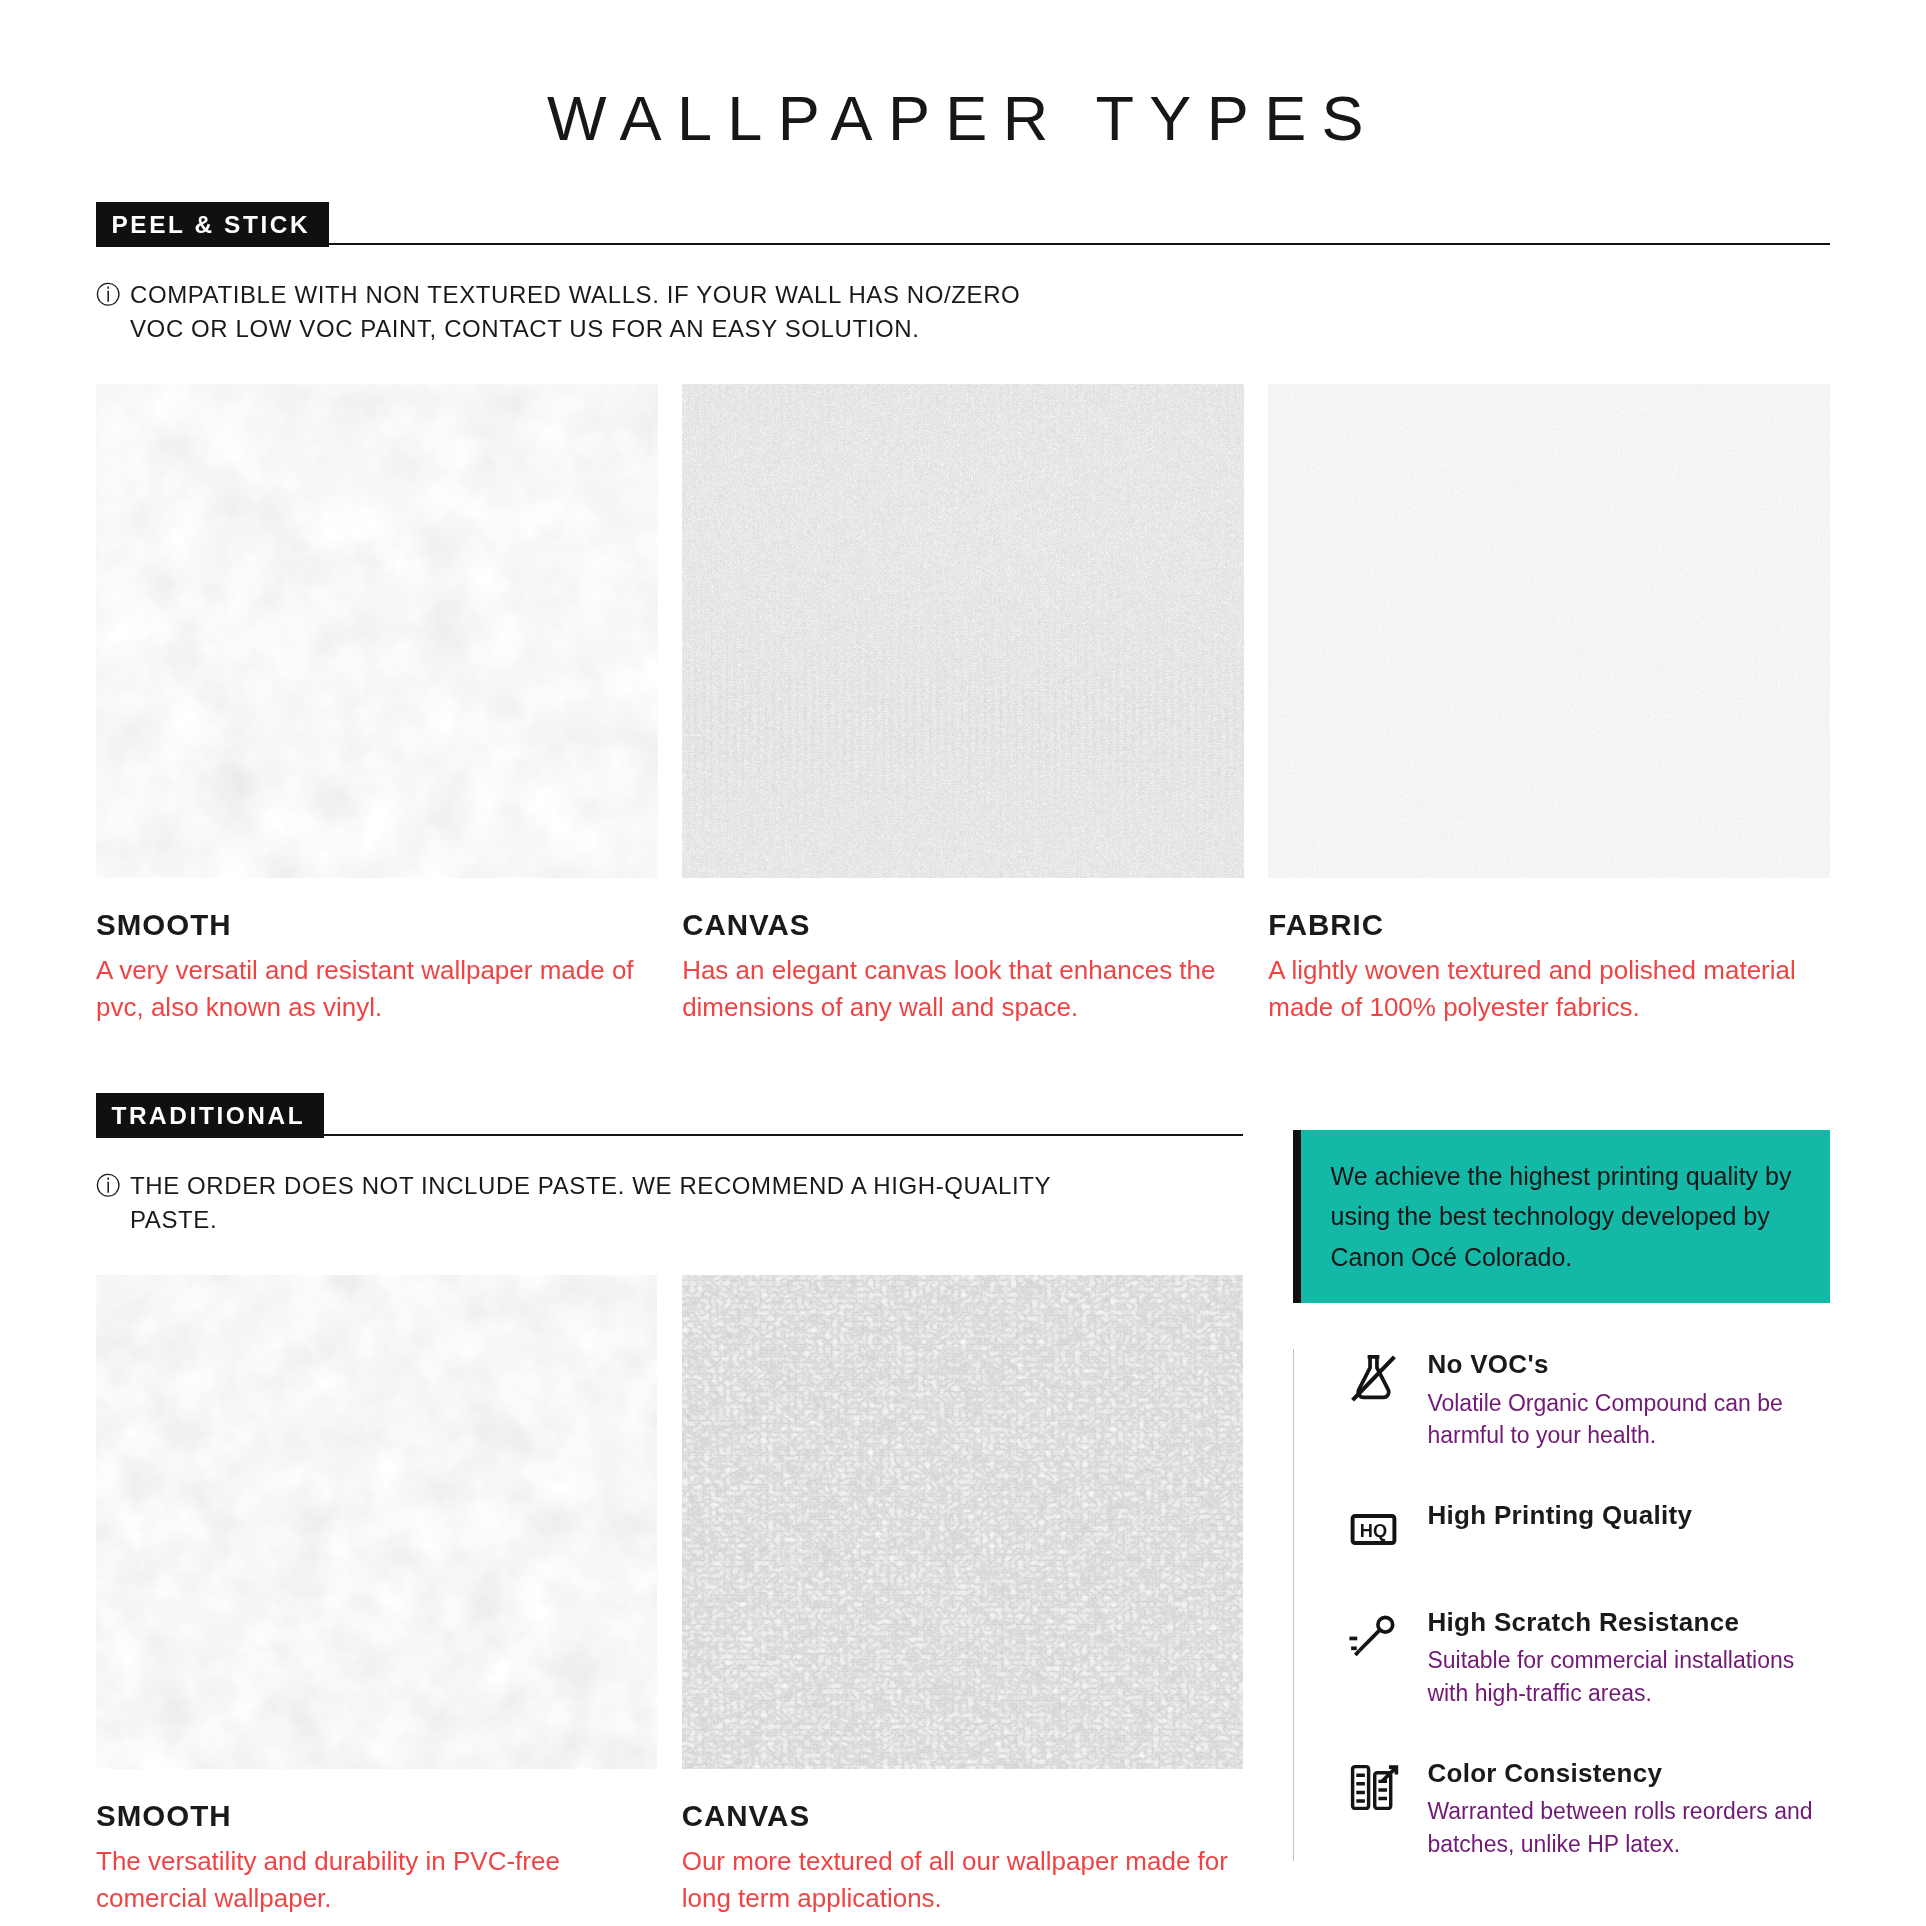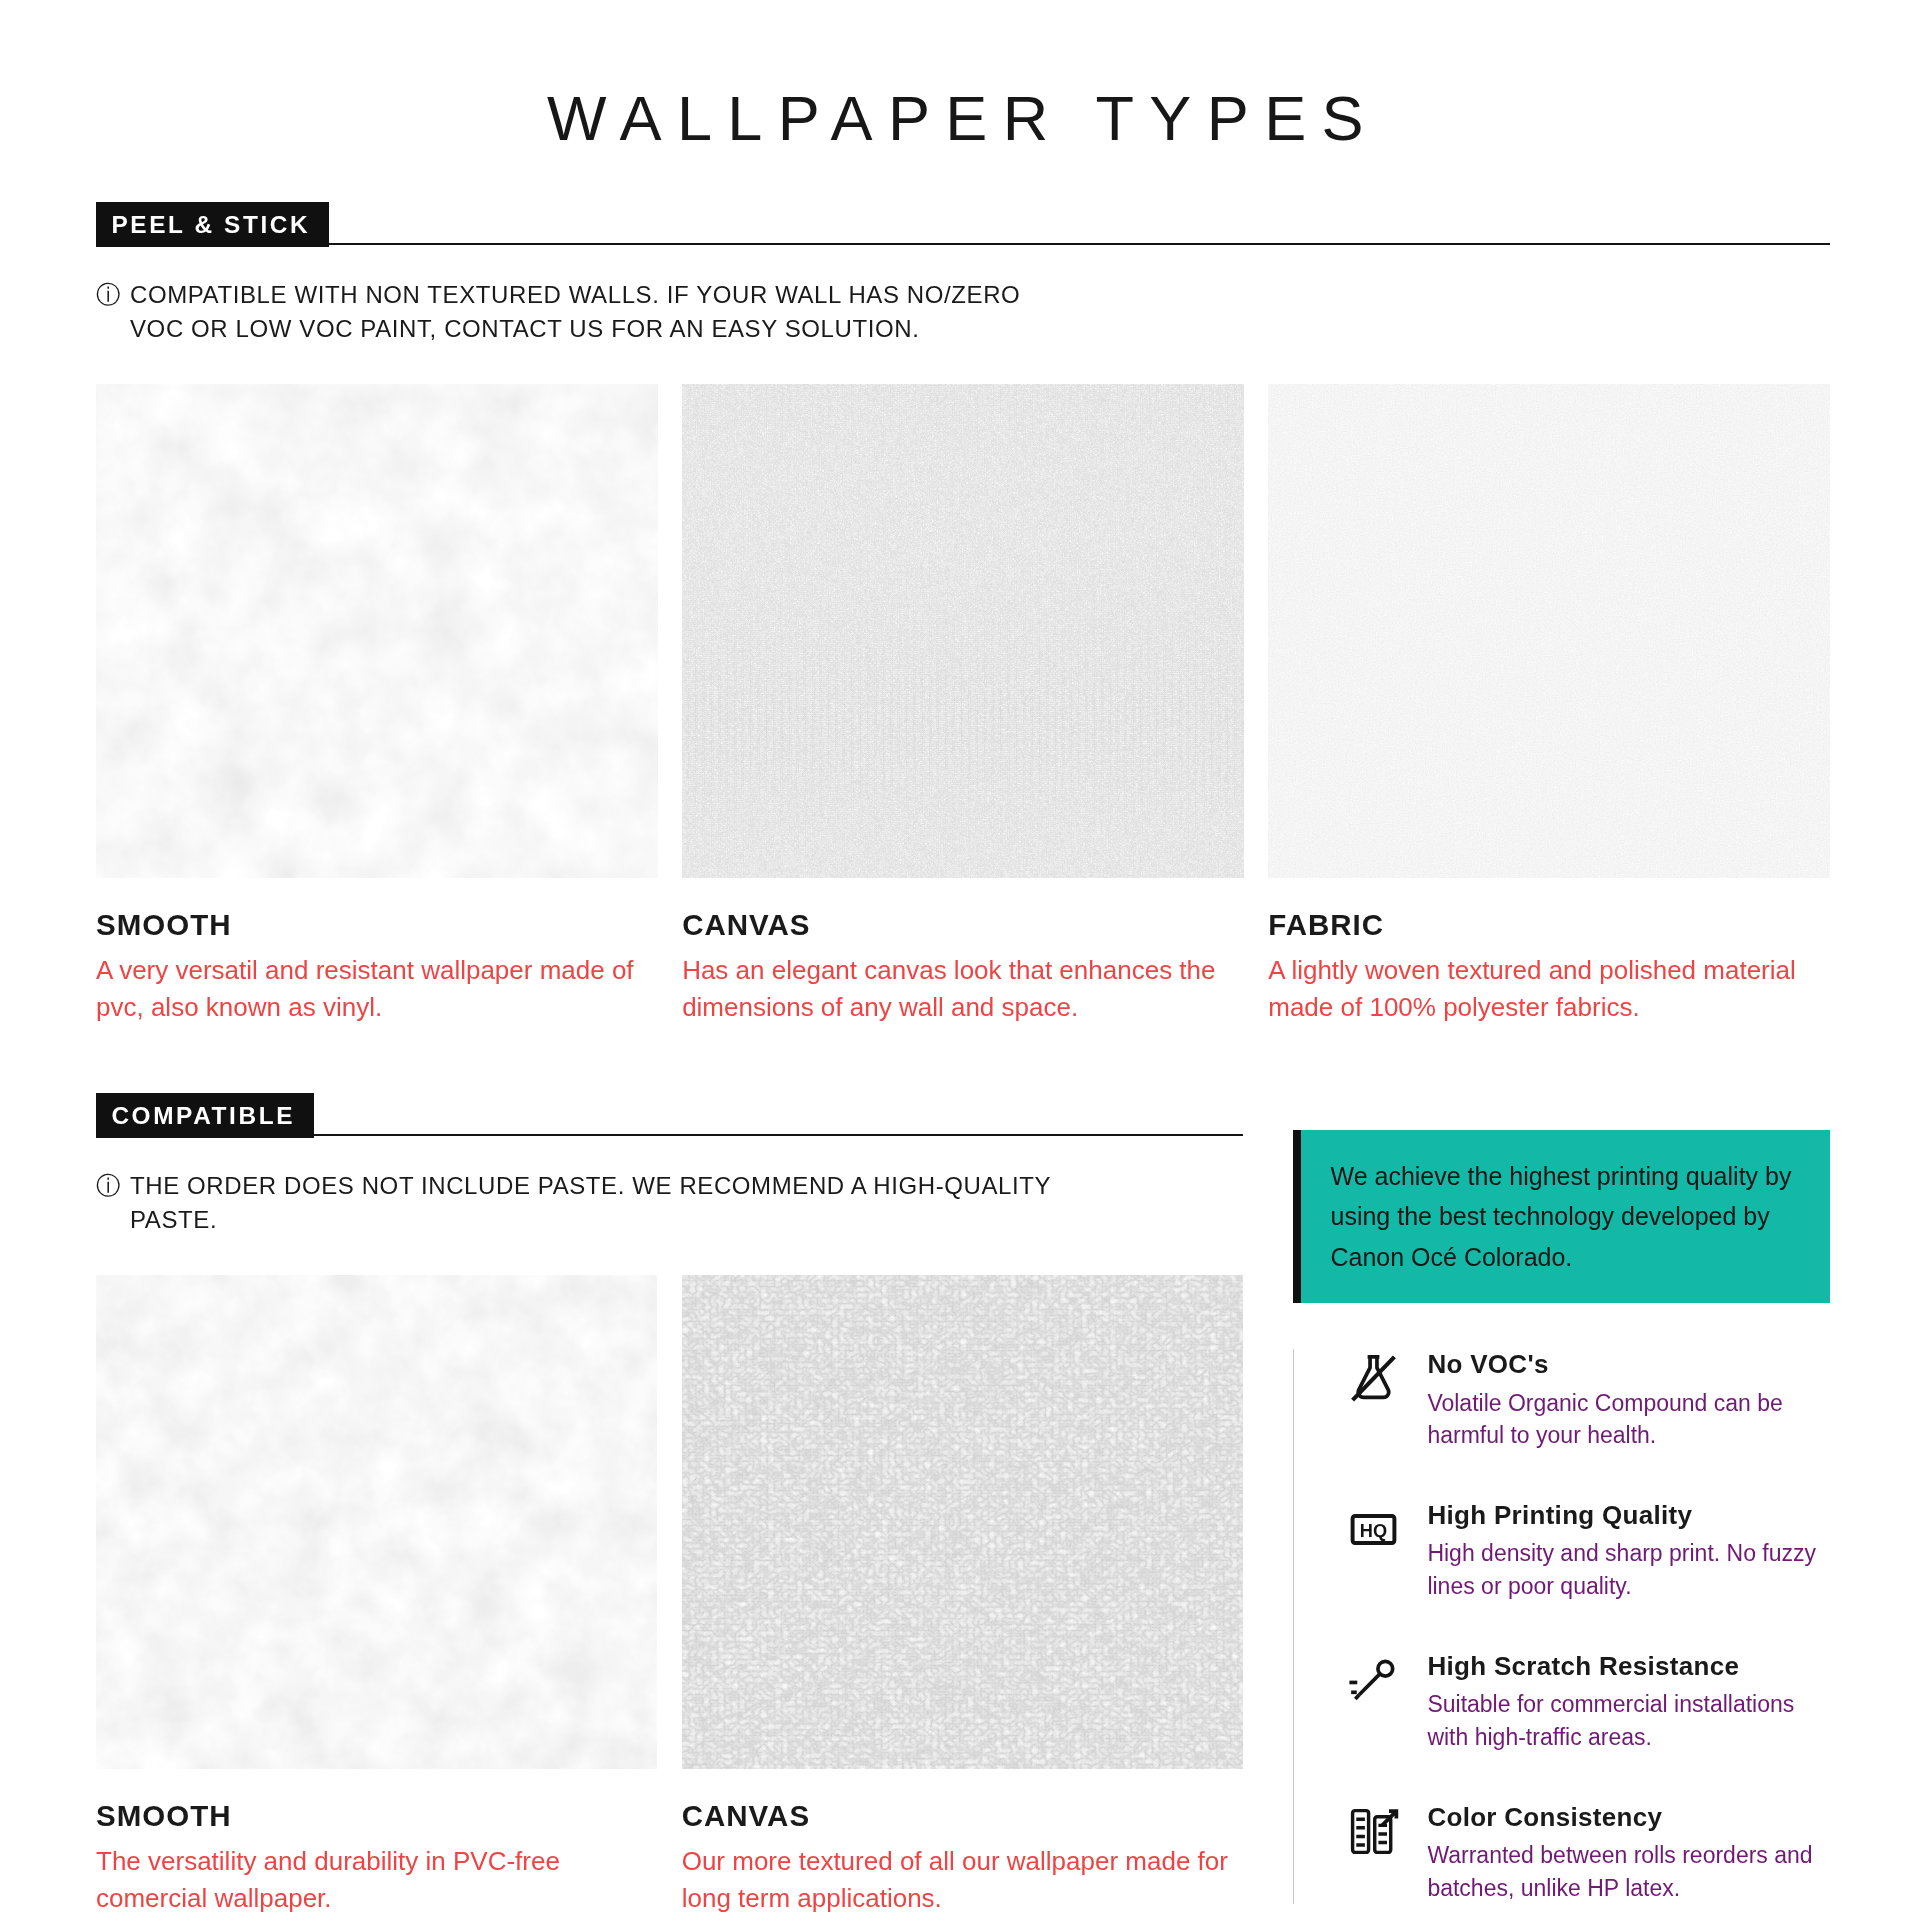--- a/index.html
+++ b/index.html
@@ -200,21 +200,21 @@
           <div class="type-desc">A lightly woven textured and polished material made of 100% polyester fabrics.</div>
         </div>
 
       </div>
     </section>
 
     <div class="bottom">
 
       <section class="bottom-left">
         <div class="section-head">
-          <div class="tag">COMPATIBLE</div>
+          <div class="tag">TRADITIONAL</div>
           <div class="rule"></div>
         </div>
 
         <div class="note">
           <span class="note-icon">ⓘ</span>
           <span class="note-text">THE ORDER DOES NOT INCLUDE PASTE. WE RECOMMEND A HIGH-QUALITY PASTE.</span>
         </div>
 
         <div class="type-row two">
 
@@ -264,21 +264,20 @@
 
           <div class="feature">
             <span class="feature-icon">
               <svg viewBox="0 0 24 24" fill="none" stroke="#141414" stroke-width="1.6">
                 <rect x="3.5" y="6.5" width="17" height="11" rx="1"></rect>
                 <text x="12" y="14.9" text-anchor="middle" font-size="7.4" font-weight="bold" font-family="Liberation Sans, sans-serif" fill="#141414" stroke="none">HQ</text>
               </svg>
             </span>
             <div class="feature-text">
               <div class="feature-title">High Printing Quality</div>
-              <div class="feature-desc">High density and sharp print. No fuzzy lines or poor quality.</div>
             </div>
           </div>
 
           <div class="feature">
             <span class="feature-icon">
               <svg viewBox="0 0 24 24" fill="none" stroke="#141414" stroke-width="1.5">
                 <circle cx="16.8" cy="7.2" r="3"></circle>
                 <path d="M14.6 9.3 6.2 17.8"></path>
                 <path d="M6.2 17.8l-1.6 1.7"></path>
                 <path d="M2.2 12.8h3.2"></path>

